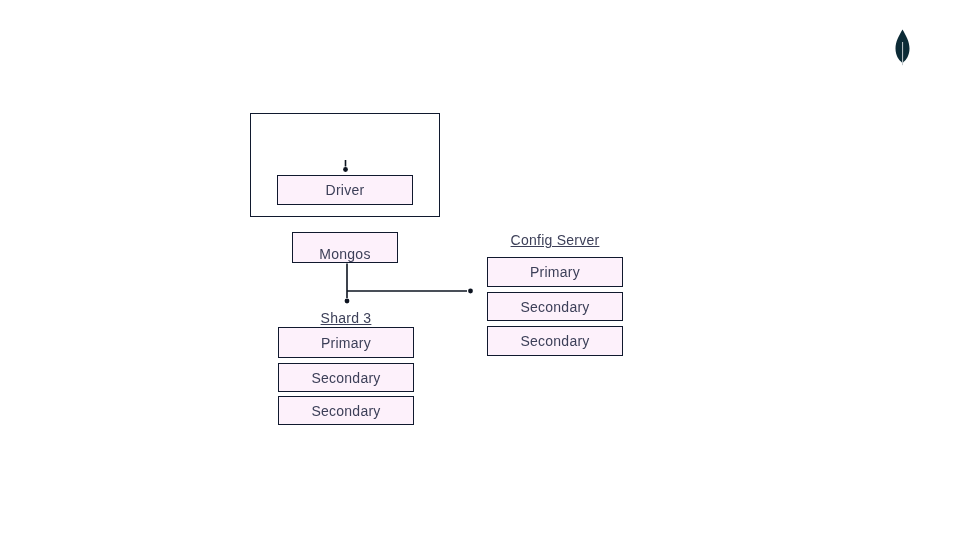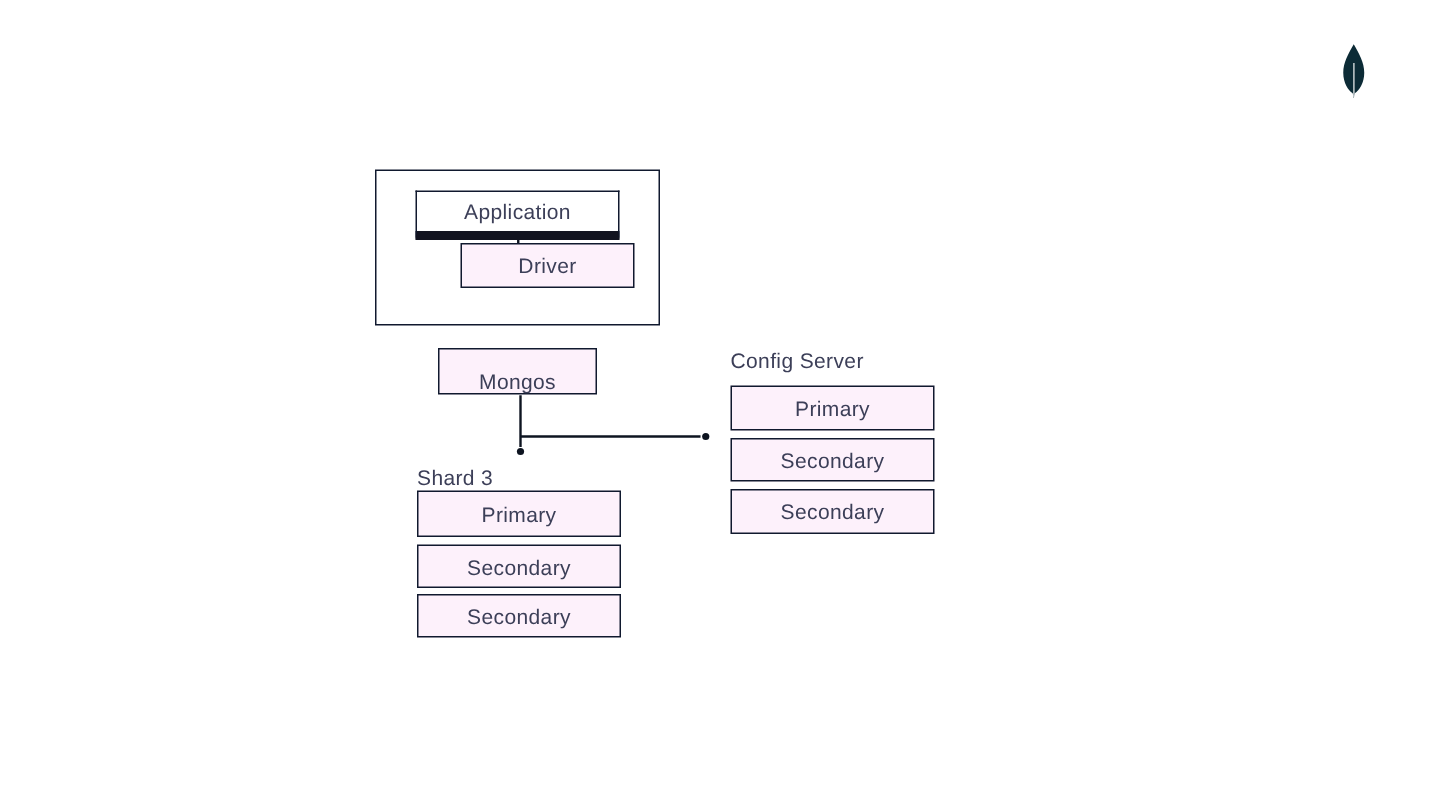--- a/index.html
+++ b/index.html
@@ -15,22 +15,22 @@
     position:absolute; box-sizing:border-box;
     border:1.5px solid var(--box-border,#10192e);
     display:flex; align-items:center; justify-content:center;
     font-size:14px; color:var(--text,#3c3f58); letter-spacing:.25px;
     background:var(--box-fill-pink,#fdf1fb);
   }
   .box.white { background:var(--box-fill-white,#ffffff); }
   .box.outer { background:transparent; }
   .box.app { border-bottom-width:6px; border-bottom-color:var(--bar,#12131f); }
   .title-label {
-    position:absolute; text-align:left;
-    font-size:14px; color:var(--text,#3c3f58); letter-spacing:.25px;
+    position:absolute; text-align:center;
+    font-size:14px; color:var(--text,#3c3f58); letter-spacing:.25px;text-decoration:underline;
   }
   .logo { position:absolute; }
 </style>
 </head>
 <body>
 
 <div class="canvas">
 
   <svg class="connectors" viewBox="0 0 960 540">
     <g stroke="#0d1420" stroke-width="1.6" fill="#0d1420">
@@ -41,25 +41,22 @@
       <line x1="347" y1="263.5" x2="347" y2="298"></line>
       <circle cx="347" cy="301" r="2.4" stroke="none"></circle>
 
       <line x1="347" y1="291" x2="467" y2="291"></line>
       <circle cx="470.5" cy="291" r="2.4" stroke="none"></circle>
     </g>
   </svg>
 
   <div class="box outer" style="left:250px; top:113px; width:190px; height:104px;"></div>
 
-  <div class="box white app" style="left:277px; top:127px; width:136px; height:33px;">
-    <span>Application</span>
-  </div>
 
-  <div class="box" style="left:277px; top:162px; width:116px; height:30px;margin-left:30px;">
+  <div class="box" style="left:277px; top:175px; width:136px; height:30px;">
     <span>Driver</span>
   </div>
 
   <div class="box" style="left:292px; top:232px; width:106px; height:31px;align-items:flex-end;">
     <span>Mongos</span>
   </div>
 
   <div class="title-label" style="left:278px; top:310px; width:136px;">Shard 3</div>
 
   <div class="box" style="left:278px; top:327px; width:136px; height:31px;">

